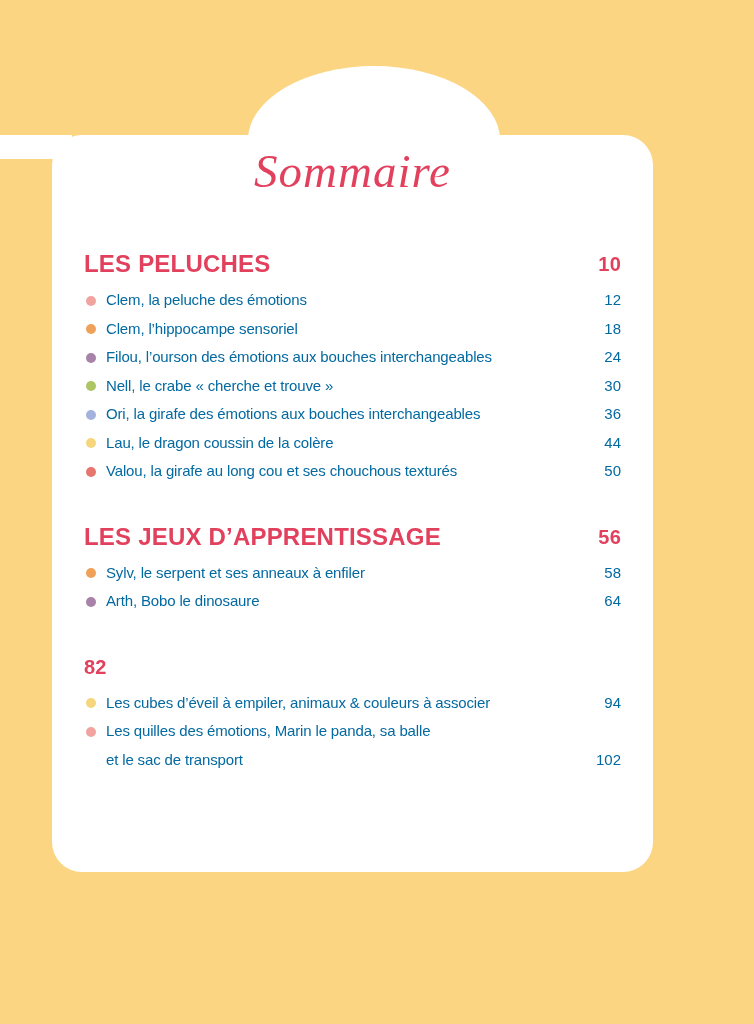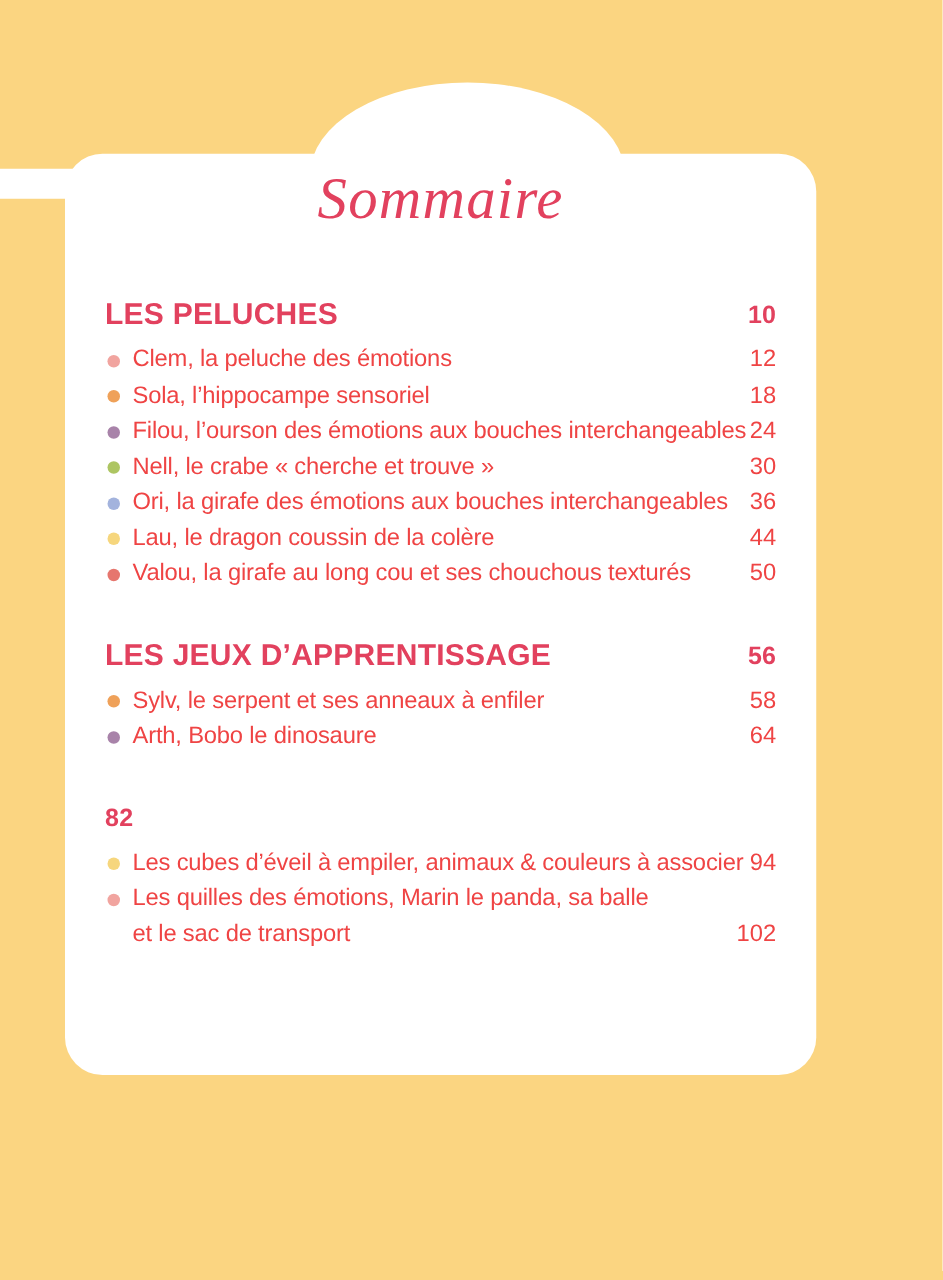--- a/index.html
+++ b/index.html
@@ -14,21 +14,21 @@
     position: absolute; left: 0; top: 135px;
     width: 72px; height: 24px; background: #ffffff;
   }
   .dome {
     position: absolute; left: 248px; top: 66px;
     width: 252px; height: 74px; background: #ffffff;
     border-top-left-radius: 126px 74px;
     border-top-right-radius: 126px 74px;
   }
   .card {
-    position: absolute; left: 52px; top: 123px;
+    position: absolute; left: 52px; top: 135px;
     width: 601px; height: 737px;
     background: #ffffff; border-radius: 30px;
   }
   .title {
     margin-top: 8px;
     text-align: center;
     font-family: "Liberation Serif", serif;
     font-style: italic;
     font-weight: normal;
     font-size: 47px;
@@ -42,23 +42,23 @@
   .sec-head {
     display: flex; justify-content: space-between; align-items: flex-end;
     color: #E2415E; font-weight: bold;
     font-size: 24px; line-height: 30px; letter-spacing: 0.2px;
   }
   .sec-page { font-size: 20px; }
   .items { margin-top: 7px; }
   .item {
     position: relative;
     padding-left: 22px;
-    font-size: 19px;
+    font-size: 15px;
     line-height: 28.5px;
-    color: #ef4444;
+    color: #0369a1;
   }
   .item .bullet {
     position: absolute; left: 2px; top: 9.5px;
     width: 10px; height: 10px; border-radius: 50%;
     background: var(--bc, #ccc);
   }
   .item .label {
     display: block;
     white-space: pre-line;
     letter-spacing: -0.15px;
@@ -86,21 +86,21 @@
         <span class="sec-page">10</span>
       </div>
       <div class="items">
         <div class="item">
           <span class="bullet" style="--bc: #F1A49F;"></span>
           <span class="label">Clem, la peluche des émotions</span>
           <span class="page">12</span>
         </div>
         <div class="item">
           <span class="bullet" style="--bc: #EFA159;"></span>
-          <span class="label">Sola, l’hippocampe sensoriel</span>
+          <span class="label">Clem, l’hippocampe sensoriel</span>
           <span class="page">18</span>
         </div>
         <div class="item">
           <span class="bullet" style="--bc: #A883A9;"></span>
           <span class="label">Filou, l’ourson des émotions aux bouches interchangeables</span>
           <span class="page">24</span>
         </div>
         <div class="item">
           <span class="bullet" style="--bc: #ADC562;"></span>
           <span class="label">Nell, le crabe « cherche et trouve »</span>

